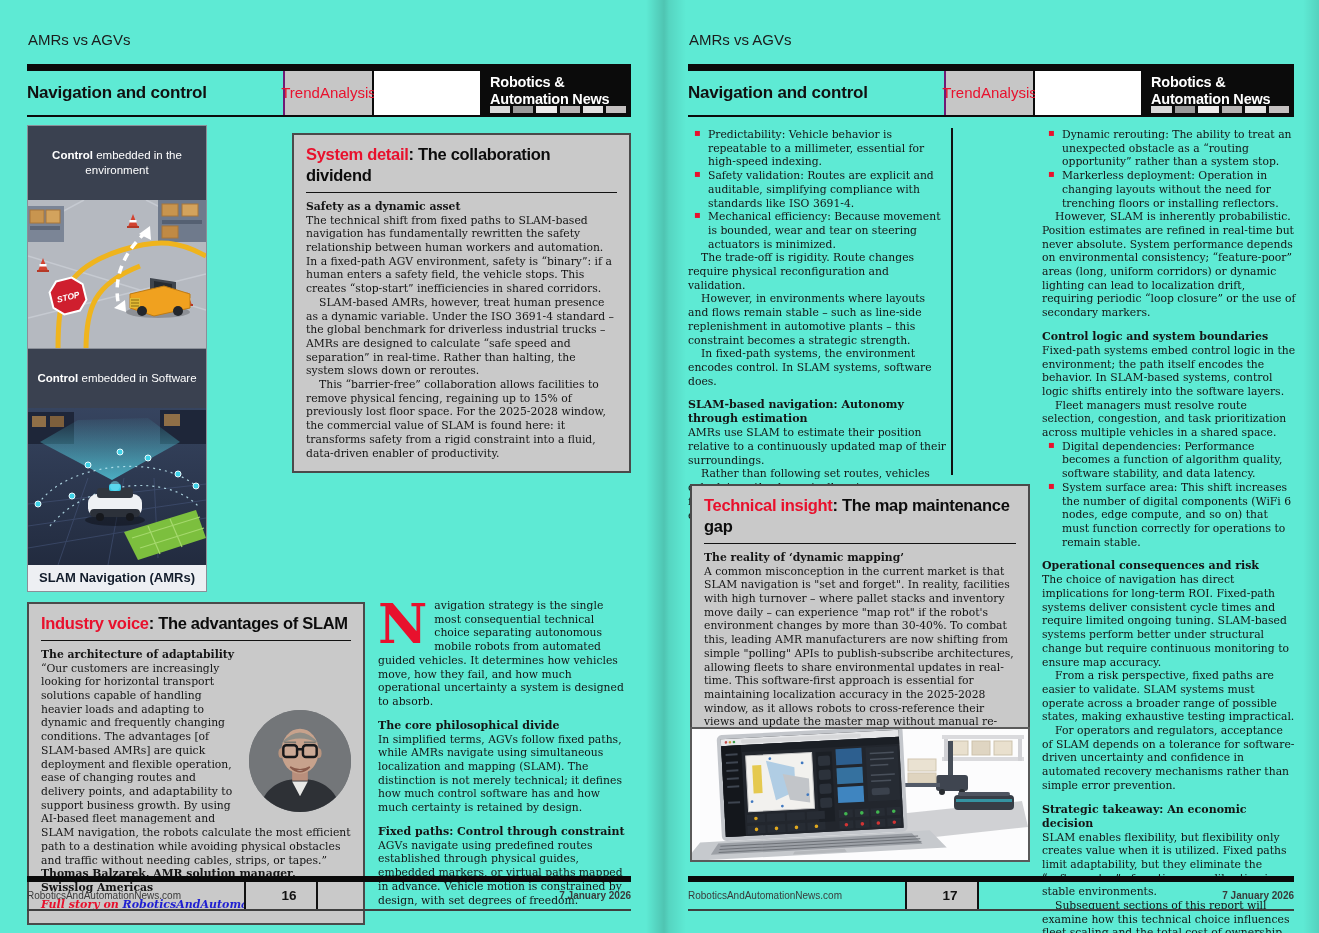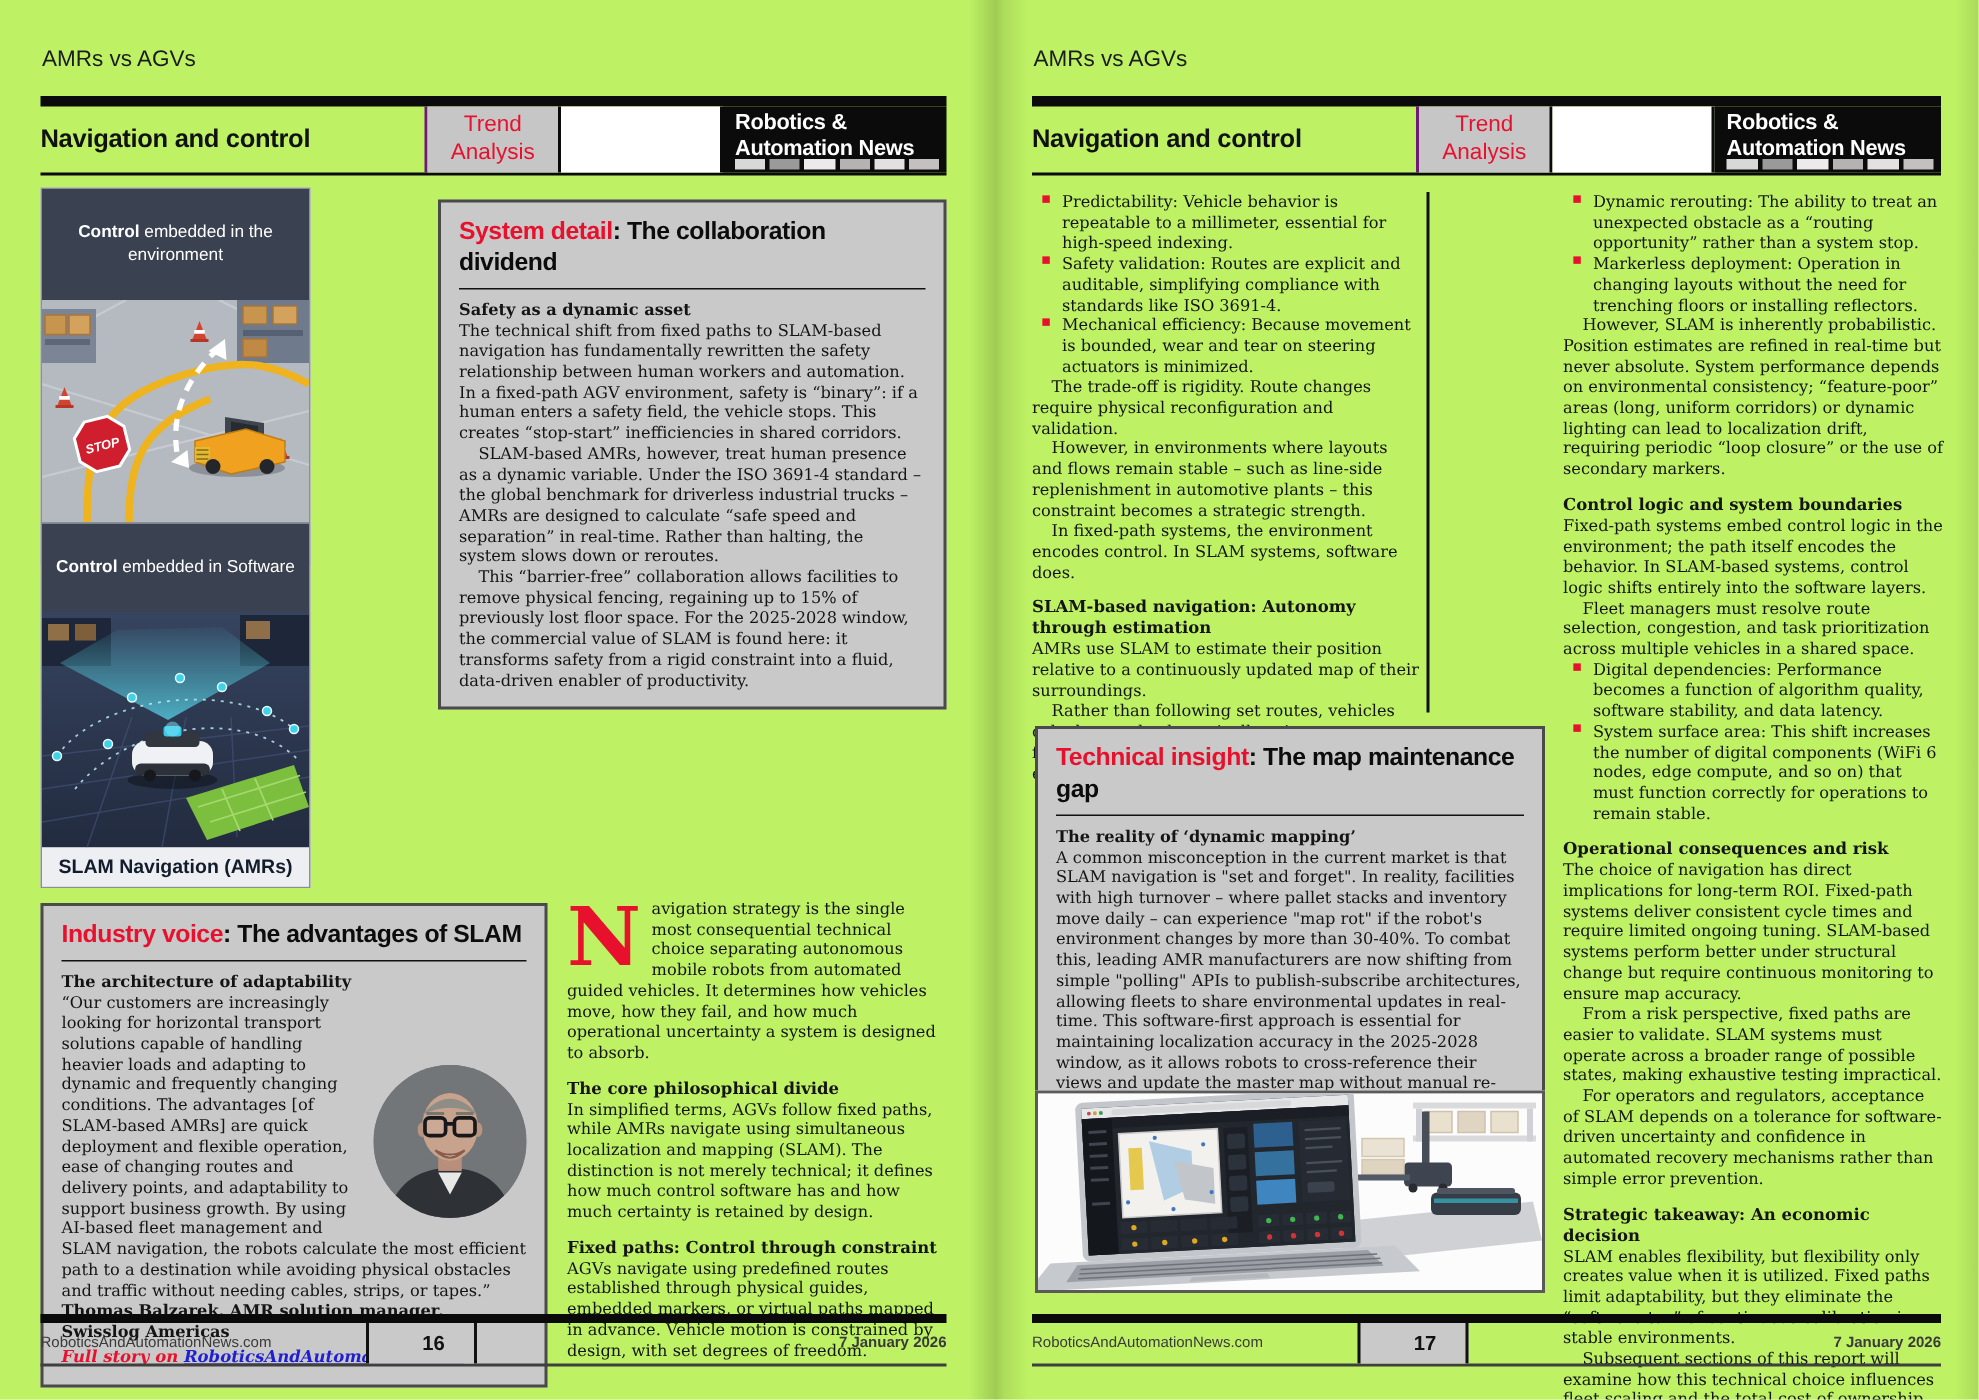--- a/index.html
+++ b/index.html
@@ -1,32 +1,32 @@
 <!DOCTYPE html>
 <html><head>
 <meta charset="utf-8">
 <style>
   html,body{margin:0;padding:0;}
   body{width:1319px;height:933px;position:relative;background:#fff;font-family:"Liberation Sans",sans-serif;color:#111;overflow:hidden;}
-  .page{position:absolute;top:0;width:660px;height:933px;background:#bef264;}
+  .page{position:absolute;top:0;width:660px;height:933px;background:#5eead4;}
   .page.pl{left:0;} .page.pr{left:660px;}
   .spine{position:absolute;left:646px;top:0;width:40px;height:933px;z-index:40;pointer-events:none;
     background:linear-gradient(90deg,rgba(0,0,0,0) 0%,rgba(0,0,0,0.16) 45%,rgba(0,0,0,0.09) 58%,rgba(0,0,0,0) 100%);}
   .edge-r{position:absolute;right:0;top:0;width:16px;height:933px;z-index:40;pointer-events:none;
     background:linear-gradient(270deg,rgba(0,0,0,0.10),rgba(0,0,0,0));}
 
   .eyebrow{position:absolute;top:31px;font-size:15px;color:#1c1c1c;}
   .pl .eyebrow{left:28px;} .pr .eyebrow{left:29px;}
 
   .hbar{position:absolute;top:64px;}
   .pl .hbar{left:27px;width:604px;} .pr .hbar{left:28px;width:606px;}
   .hbar-top{height:7px;background:#0b0b0b;}
   .hbar-row{display:flex;height:44px;border-bottom:2px solid #0b0b0b;}
   .hb-section{width:256px;display:flex;align-items:center;font-weight:bold;font-size:17px;border-right:2px solid #701a75;letter-spacing:-0.2px;}
-  .hb-tag{width:87px;background:#c6c6c6;color:#e8112d;display:flex;flex-direction:column;align-items:center;justify-content:center;font-size:15px;line-height:1.25;border-right:2px solid #0b0b0b;text-align:center;}
+  .hb-tag{width:87px;background:#c6c6c6;color:#e8112d;display:flex;align-items:center;justify-content:center;font-size:15px;line-height:1.25;border-right:2px solid #0b0b0b;text-align:center;}
   .hb-spacer{width:106px;border-right:2px solid #0b0b0b;background:#fff;}
   .hb-logo{flex:1;background:#0b0b0b;color:#fff;position:relative;padding:3px 6px 0 8px;font-weight:bold;font-size:14.5px;line-height:1.18;letter-spacing:-0.2px;}
   .logo-tiles{position:absolute;bottom:2px;left:8px;right:5px;display:flex;gap:3px;}
   .logo-tiles i{height:7px;flex:1;background:#d8d8d8;}
   .logo-tiles i:nth-child(2){background:#9a9a9a;} .logo-tiles i:nth-child(3){background:#eceaea;}
   .logo-tiles i:nth-child(4){background:#b5b2b2;} .logo-tiles i:nth-child(5){background:#e2e0e0;}
   .logo-tiles i:nth-child(6){background:#c4c0c0;}
 
   .fig{position:absolute;left:27px;width:180px;border:1px solid #8a8f98;background:#fff;box-sizing:border-box;}
   .fig1{top:125px;} .fig2{top:348px;}

